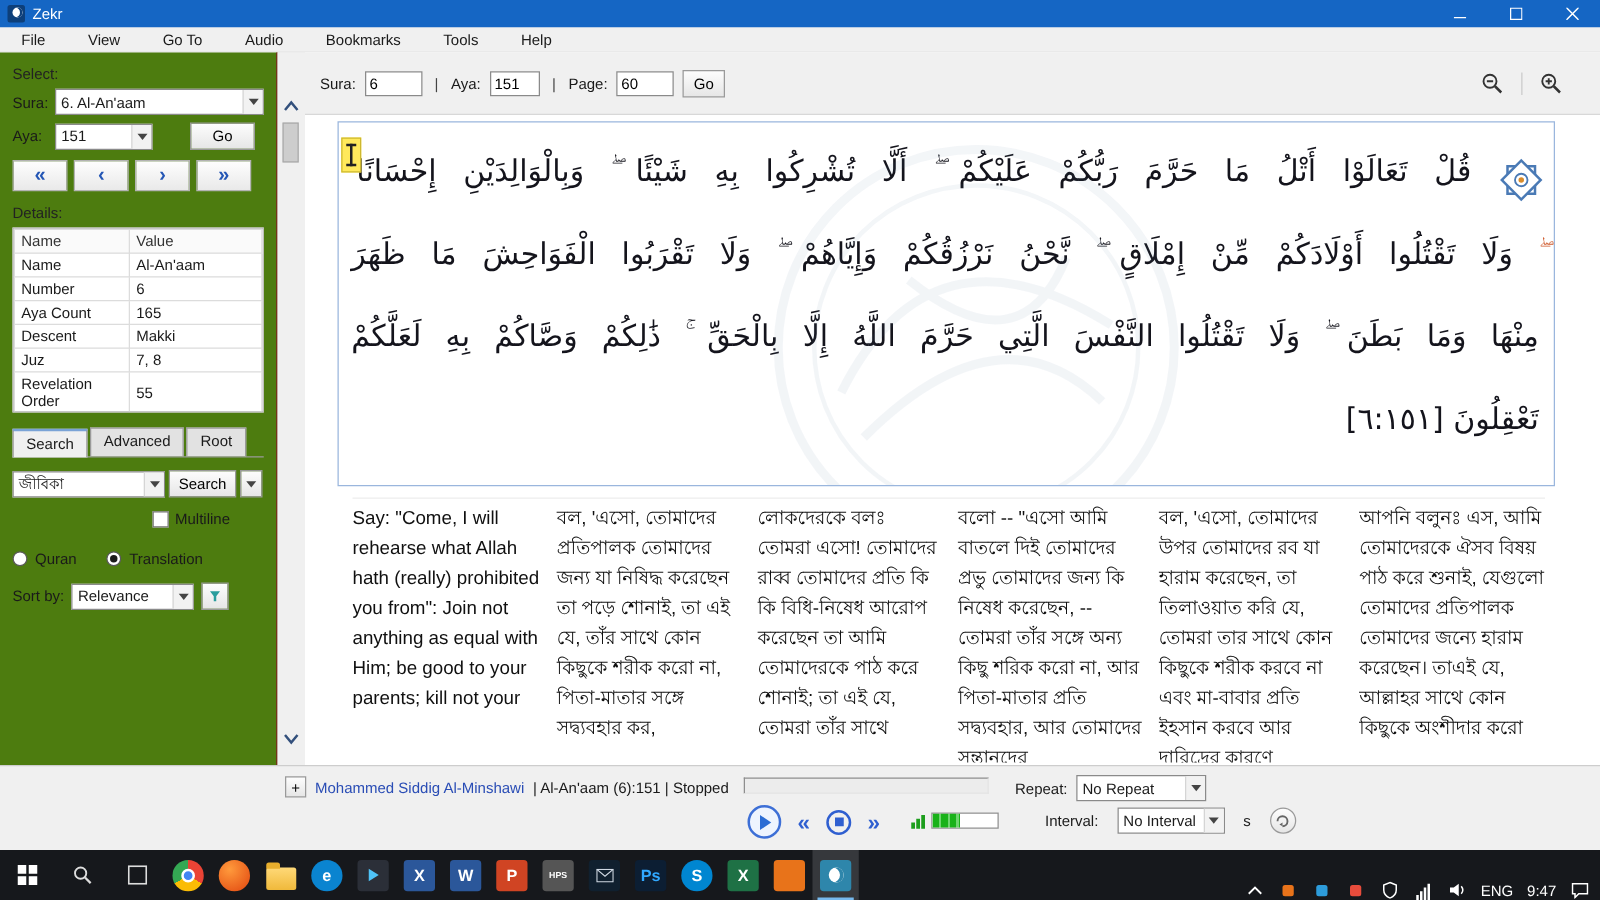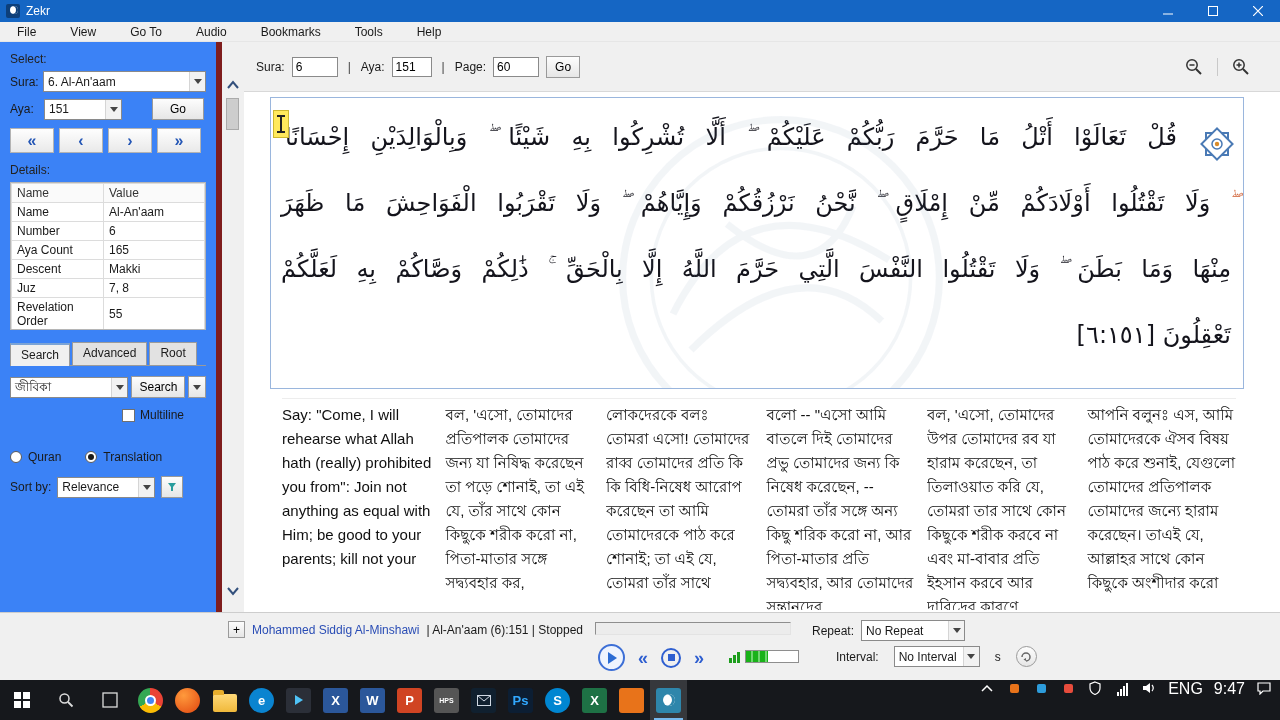--- a/index.html
+++ b/index.html
@@ -12,21 +12,21 @@
   .titlebar .ttl{font-size:12px}
   .wincaps{margin-left:auto;display:flex;height:100%}
   .wincap{width:45px;height:100%;display:flex;align-items:center;justify-content:center}
 
   
   .menubar{position:absolute;top:22px;left:0;width:1280px;height:20px;background:#f0f0f0;display:flex;align-items:center;border-bottom:1px solid #e6e6e6}
   .menubar span{padding:2px 17px;cursor:default}
 
   
   .appbody{position:absolute;top:42px;left:0;width:1280px;height:570px;display:flex}
-  .sidebar{width:222px;background:#3b82f6;border-right:6px solid #7f1d1d;padding:8px 10px;flex-shrink:0}
+  .sidebar{width:222px;background:#4d7c0f;border-right:1px solid #7f1d1d;padding:8px 10px;flex-shrink:0}
   .scrollstrip{width:22px;background:#f0f0f0;position:relative;flex-shrink:0}
   .main{flex:1;display:flex;flex-direction:column;background:#fff;min-width:0}
 
   .sec-label{margin:2px 0 5px 0;color:#222}
   .row{display:flex;align-items:center;margin-bottom:6px}
   .row label{width:34px}
   .combo{display:flex;align-items:center;height:21px;background:#fff;border:1px solid #8a8a8a;cursor:default}
   .combo .ctext{flex:1;padding:0 4px;white-space:nowrap;overflow:hidden}
   .combo .carrow{width:16px;height:100%;display:flex;align-items:center;justify-content:center;border-left:1px solid #d5d5d5;background:#f2f2f2}
   .tri-down{width:0;height:0;border-left:4px solid transparent;border-right:4px solid transparent;border-top:5px solid #444}
@@ -40,21 +40,21 @@
   table.details{border-collapse:collapse;width:100%}
   table.details td{border:1px solid #dcdcdc;padding:2px 5px;font-size:12px;height:16px}
   table.details tr.hdr td{color:#333;background:#fafafa}
   table.details td:first-child{width:92px}
 
   .tabs{display:flex;margin-top:4px}
   .tab{padding:3px 10px 4px 10px;border:1px solid #9a9a9a;border-bottom:none;background:#e2e2e2;margin-right:2px;cursor:default}
   .tab.active{background:#f0f0f0;position:relative;top:1px;border-top:2px solid #7aa3d6}
   .tabpanel{border-top:1px solid #9a9a9a;padding:10px 0 0 0}
   .searchline{display:flex;align-items:flex-end;gap:3px;margin-bottom:10px}
-  .checkline{display:flex;align-items:center;gap:5px;margin:0 0 28px 112px}
+  .checkline{display:flex;align-items:center;gap:5px;margin:0 0 18px 112px}
   .checkbox{width:13px;height:13px;background:#fff;border:1px solid #707070}
   .radioline{display:flex;align-items:center;gap:6px;margin-bottom:12px}
   .radio{width:12px;height:12px;border:1px solid #5a5a5a;border-radius:50%;background:#fff;position:relative}
   .radio.checked::after{content:"";position:absolute;left:2px;top:2px;width:6px;height:6px;border-radius:50%;background:#1a1a1a}
   .sortrow{display:flex;align-items:center;gap:6px}
 
   
   .sbtn{position:absolute;left:2px;width:18px;height:18px;display:flex;align-items:center;justify-content:center;cursor:default}
   .sthumb{position:absolute;left:4px;top:56px;width:13px;height:32px;background:#cdcdcd;border:1px solid #aaa}
 
@@ -121,21 +121,21 @@
   .ic-bluesq{background:#2b579a}
   .ic-pp{background:#d04423}
   .ic-hps{background:#555;font-size:7px;letter-spacing:0}
   .ic-mail{background:#10202f}
   .ic-ps{background:#0c1e33;color:#31a8ff}
   .ic-skype{border-radius:50%;background:#0086d1}
   .ic-xlg{background:#1e7145}
   .ic-orange{background:#e8731a}
   .ic-zekr{background:#2e86ab;position:relative}
   .ic-zekr i{width:12px;height:12px;border-radius:50%;background:#fff;box-shadow:-3px 0 0 0 #2e86ab inset;display:block}
-  .tray{margin-left:auto;display:flex;align-items:flex-start;gap:11px;padding-right:8px;font-size:16px}
+  .tray{margin-left:auto;display:flex;align-items:flex-end;gap:11px;padding-right:8px;font-size:12px}
   .trayico{display:flex;align-items:center;justify-content:center;width:16px;height:16px}
   .dot{width:9px;height:9px;border-radius:2px}
   .netbars{display:flex;align-items:flex-end;gap:1px}
   .netbars i{display:block;width:2px;background:#fff}
 </style>
 </head>
 <body>
 
 <div class="titlebar">
   <span class="appico"></span>

